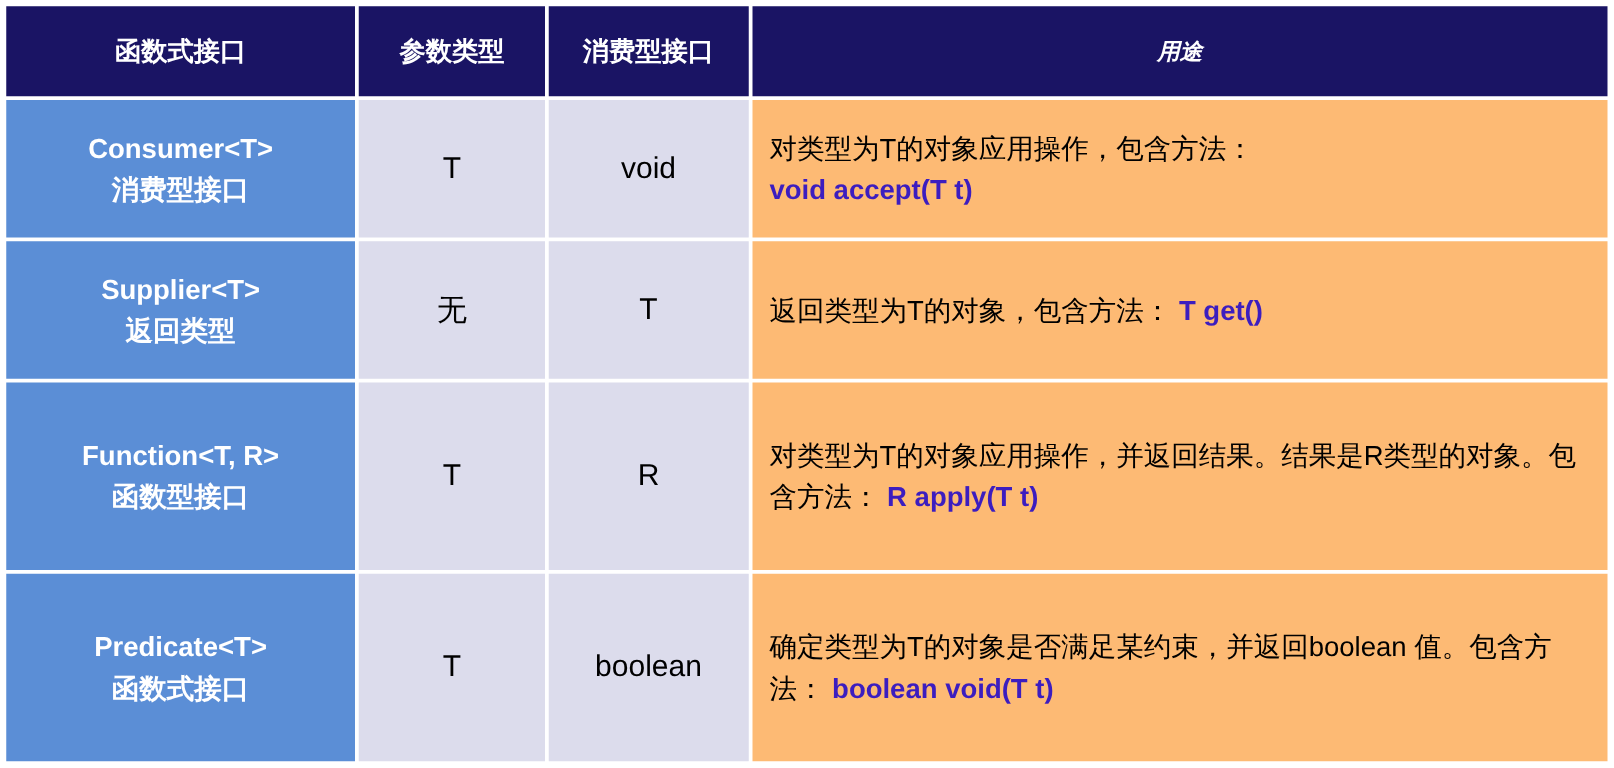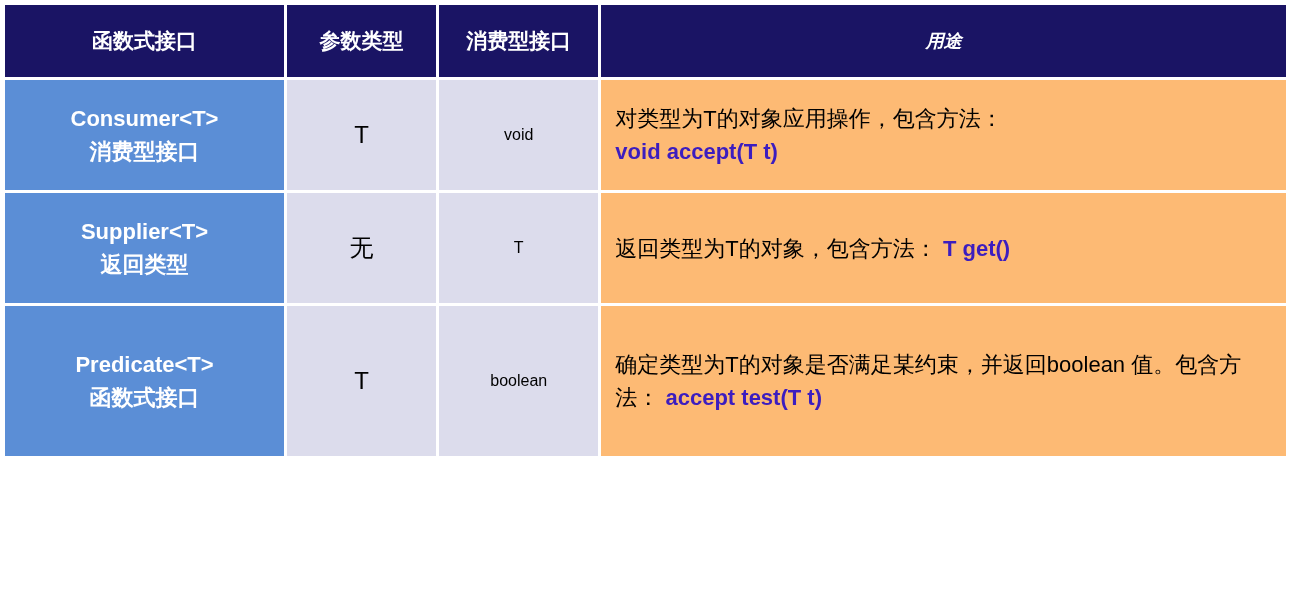--- a/index.html
+++ b/index.html
@@ -48,21 +48,21 @@
       background: #dcdcec;
       color: #000000;
       text-align: center;
       font-size: 24px;
       width: 150px;
     }
     .col-return {
       background: #dcdcec;
       color: #000000;
       text-align: center;
-      font-size: 16px;
+      font-size: 24px;
       width: 160px;
     }
     .col-usage {
       background: #fdba74;
       color: #000000;
       text-align: left;
       font-size: 22px;
       line-height: 1.5;
       width: 690px;
       padding-left: 18px;
@@ -111,27 +111,39 @@
       <div>返回类型</div>
     </td>
     <td class="col-param">无</td>
     <td class="col-return">T</td>
     <td class="col-usage">
       <span>返回类型为T的对象，包含方法：</span>
       <span class="usage-method">T get()</span>
     </td>
   </tr>
 
+  <tr class="data-row row-tall">
+    <td class="col-interface">
+      <div>Function&lt;T, R&gt;</div>
+      <div>函数型接口</div>
+    </td>
+    <td class="col-param">T</td>
+    <td class="col-return">R</td>
+    <td class="col-usage">
+      <span>对类型为T的对象应用操作，并返回结果。结果是R类型的对象。包含方法：</span>
+      <span class="usage-method">R apply(T t)</span>
+    </td>
+  </tr>
 
   <tr class="data-row row-tall">
     <td class="col-interface">
       <div>Predicate&lt;T&gt;</div>
       <div>函数式接口</div>
     </td>
     <td class="col-param">T</td>
     <td class="col-return">boolean</td>
     <td class="col-usage">
       <span>确定类型为T的对象是否满足某约束，并返回boolean 值。包含方法：</span>
-      <span class="usage-method">accept test(T t)</span>
+      <span class="usage-method">boolean void(T t)</span>
     </td>
   </tr>
 </tbody>
   </table>
 
 </body></html>

